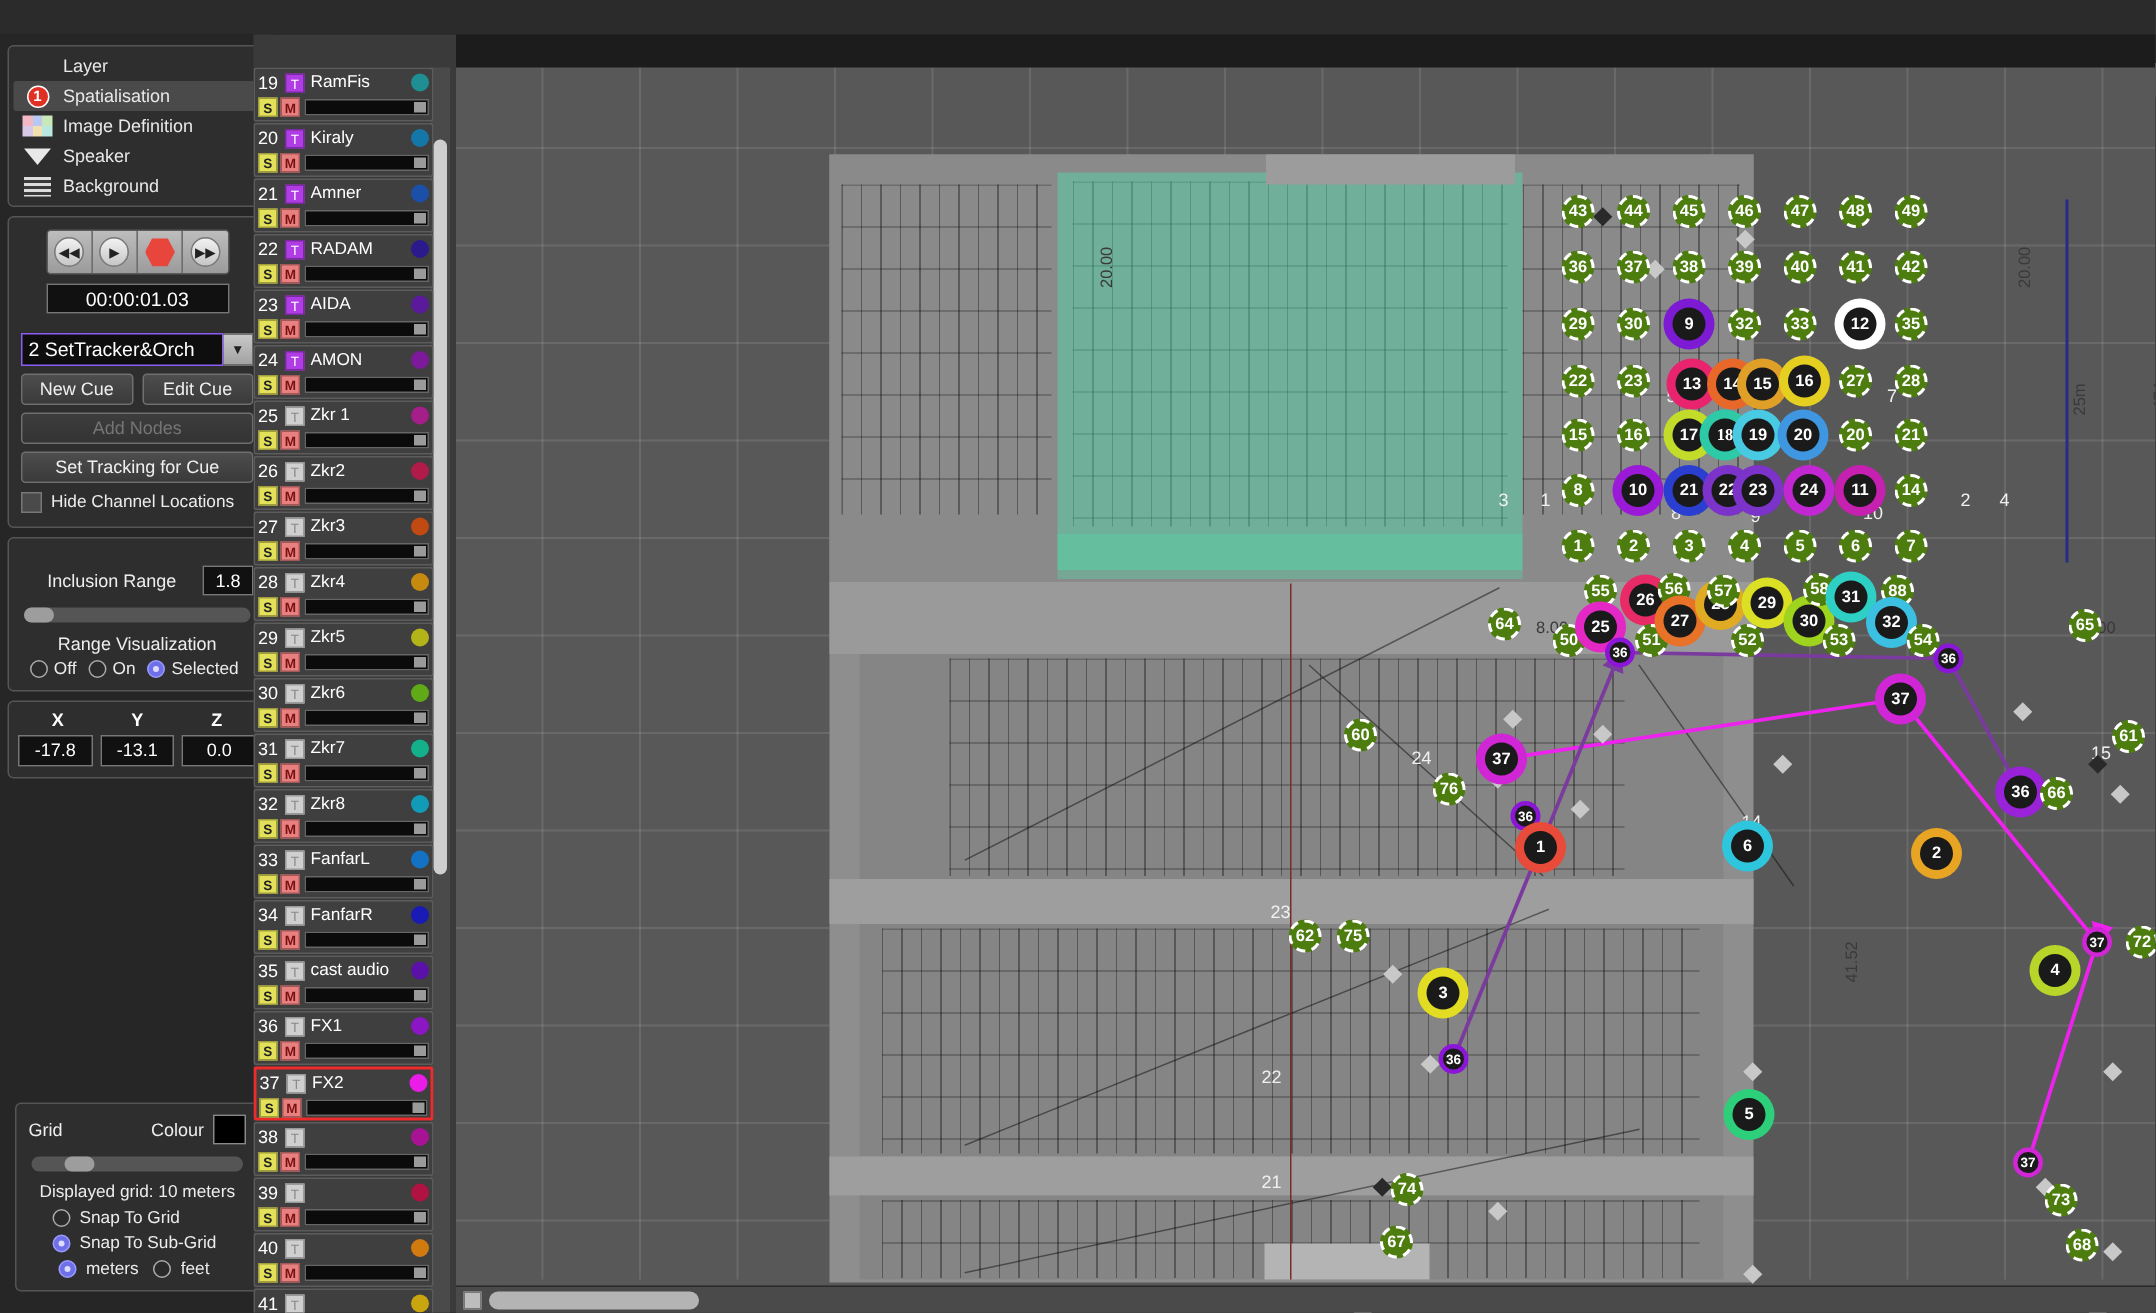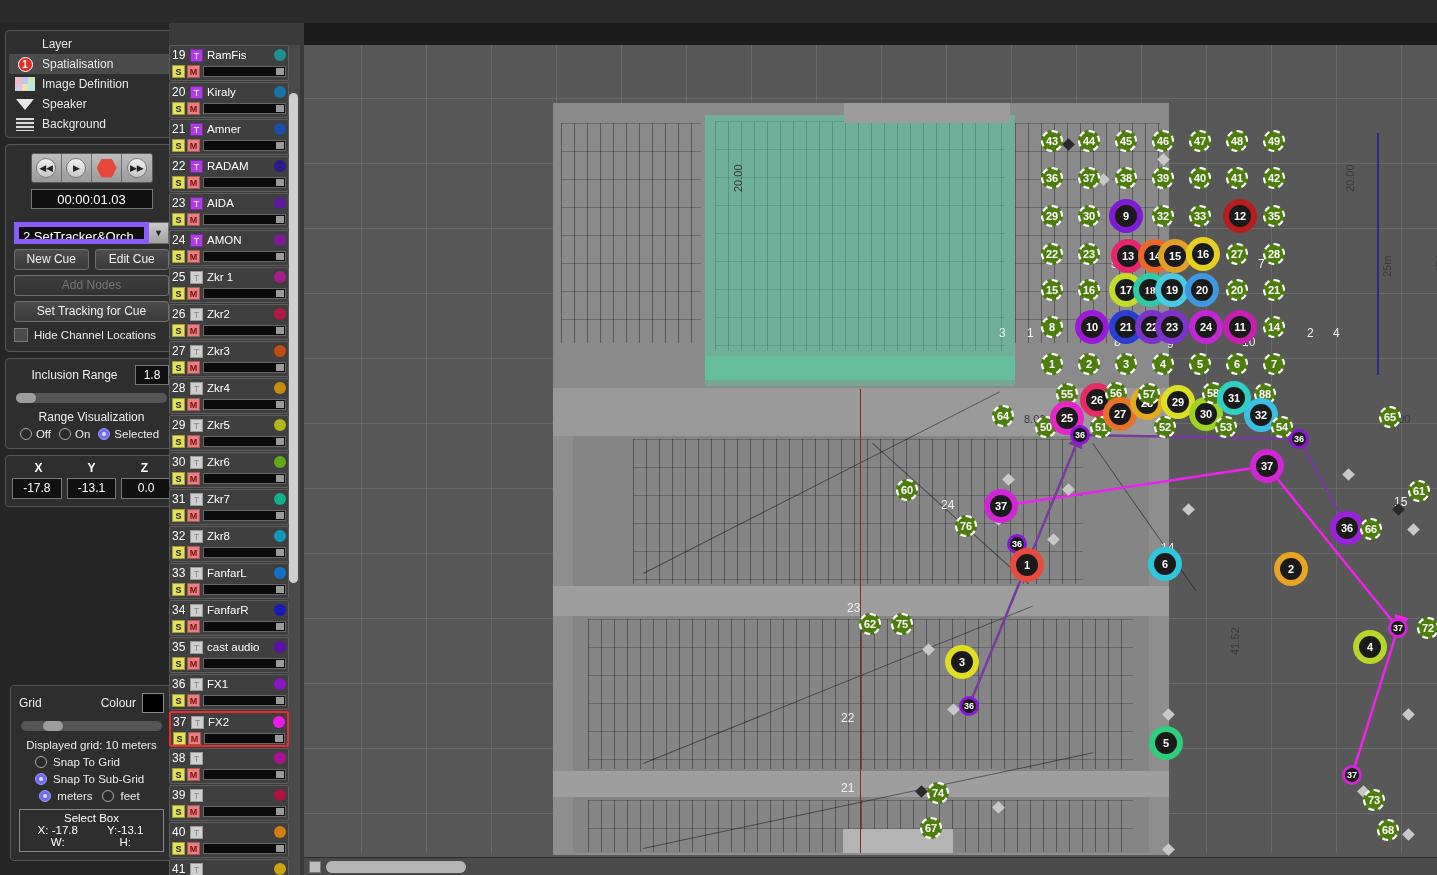--- a/index.html
+++ b/index.html
@@ -59,37 +59,37 @@
   .tp-circ { width:20px;height:20px;border-radius:50%;
              background:linear-gradient(#f2f2f2,#c6c6c6); border:1px solid #7a7a7a;
              display:flex;align-items:center;justify-content:center;font-size:9px;color:#222; }
   .rec-hex { width:20px;height:19px;background:#e8453c;
              clip-path:polygon(25% 0,75% 0,100% 50%,75% 100%,25% 100%,0 50%); }
   #timecode { margin:6px auto 0; width:122px; height:20px; background:#111; border:1px solid #777;
               color:#fff; font-size:13px; text-align:center; line-height:19px; }
 
   
   #cuesel { margin:4px 8px 0; display:flex; }
-  #cuesel-val { flex:1; height:22px; background:#0e0e0e; border:5px solid #8b5cf6; color:#fff;
+  #cuesel-val { flex:1; height:22px; background:#0e0e0e; border:1px solid #8b5cf6; color:#fff;
                 font-size:13px; line-height:20px; padding-left:4px; overflow:hidden;
                 white-space:nowrap; }
   #cuesel-arrow { width:20px; height:22px; background:linear-gradient(#c9c9c9,#a2a2a2);
                   border:1px solid #6e6e6e; border-left:none; color:#222; font-size:9px;
                   text-align:center; line-height:21px; }
   .btnrow { display:flex; gap:6px; margin:5px 8px 0; }
   .gbtn { flex:1; height:21px; background:linear-gradient(#4d4d4d,#3a3a3a);
           border:1px solid #6f6f6f; border-radius:3px; color:#f0f0f0; font-size:12px;
           text-align:center; line-height:19px; }
   .gbtn.disabled { color:#757575; background:linear-gradient(#3d3d3d,#333); }
   .chkrow { display:flex; align-items:center; margin:6px 8px 9px; }
   .chkbox { width:14px;height:14px;background:#4a4a4a;border:1px solid #777;margin-right:6px; }
   .chklbl { font-size:11.5px; color:#ececec; }
 
   
-  #incl { padding:6px 8px 8px; }
+  #incl { padding:18px 8px 8px; }
   .incl-top { display:flex; align-items:center; justify-content:space-between; }
   .incl-lbl { font-size:12px; color:#eee; flex:1; text-align:center; }
   .incl-val { width:34px;height:20px;background:#111;border:1px solid #777;color:#fff;
               font-size:12px;text-align:center;line-height:18px; }
   .slider { position:relative; height:10px; background:#555; border-radius:5px; margin:8px 2px 0; }
   .slider i { position:absolute; top:0; width:20px; height:10px; border-radius:5px;
               background:#9d9d9d; }
   .rv-title { font-size:12px;color:#eee;text-align:center;margin-top:7px; }
   .radiorow { display:flex; align-items:center; justify-content:center; gap:4px; margin-top:4px; }
   .radio { width:12px;height:12px;border-radius:50%;border:1.5px solid #aaa;background:#2a2a2a;
@@ -348,31 +348,20 @@
       </div>
       <div class="grow">
         <span class="radio on"></span>
         <span class="radio-lbl" style="margin-left:6px">Snap To Sub-Grid</span>
       </div>
       <div class="grow center">
         <span class="radio on"></span>
         <span class="radio-lbl">meters</span>
         <span class="radio"></span>
         <span class="radio-lbl">feet</span>
-      </div>
-      <div id="selbox">
-        <div class="sb-t">Select Box</div>
-        <div class="sb-r">
-          <span><span>X:</span> <span>-17.8</span></span>
-          <span><span>Y:</span><span>-13.1</span></span>
-        </div>
-        <div class="sb-r">
-          <span>W:</span>
-          <span>H:</span>
-        </div>
       </div>
     </div>
   </div>
 
   <div id="chancol">
     <div id="chanscroll-track"></div>
     <div id="chanscroll"></div>
     <div id="chanlist">
         <div class="chan">
           <div class="chan-r1">
@@ -834,21 +823,21 @@
           <div class="mk plain" style="left: 885px; top: 122px;">40</div>
           <div class="mk plain" style="left: 922px; top: 122px;">41</div>
           <div class="mk plain" style="left: 959px; top: 122px;">42</div>
           <div class="mk plain" style="left: 737px; top: 160px;">29</div>
           <div class="mk plain" style="left: 774px; top: 160px;">30</div>
           <div class="mk halo big" style="left: 805px; top: 154px; background: rgb(125, 26, 212);">
             <div class="inner">9</div>
           </div>
           <div class="mk plain" style="left: 848px; top: 160px;">32</div>
           <div class="mk plain" style="left: 885px; top: 160px;">33</div>
-          <div class="mk halo big" style="left: 919px; top: 154px; background: #b91c1c; justify-content: center;">
+          <div class="mk halo big" style="left: 919px; top: 154px; background: #ffffff; justify-content: center;">
             <div class="inner">12</div>
           </div>
           <div class="mk plain" style="left: 959px; top: 160px;">35</div>
           <div class="mk plain" style="left: 737px; top: 198px;">22</div>
           <div class="mk plain" style="left: 774px; top: 198px;">23</div>
           <div class="mk halo big" style="left: 807px; top: 194px; background: rgb(232, 36, 110);">
             <div class="inner">13</div>
           </div>
           <div class="mk halo big" style="left: 834px; top: 194px; background: rgb(232, 104, 42);">
             <div class="inner">14</div>

